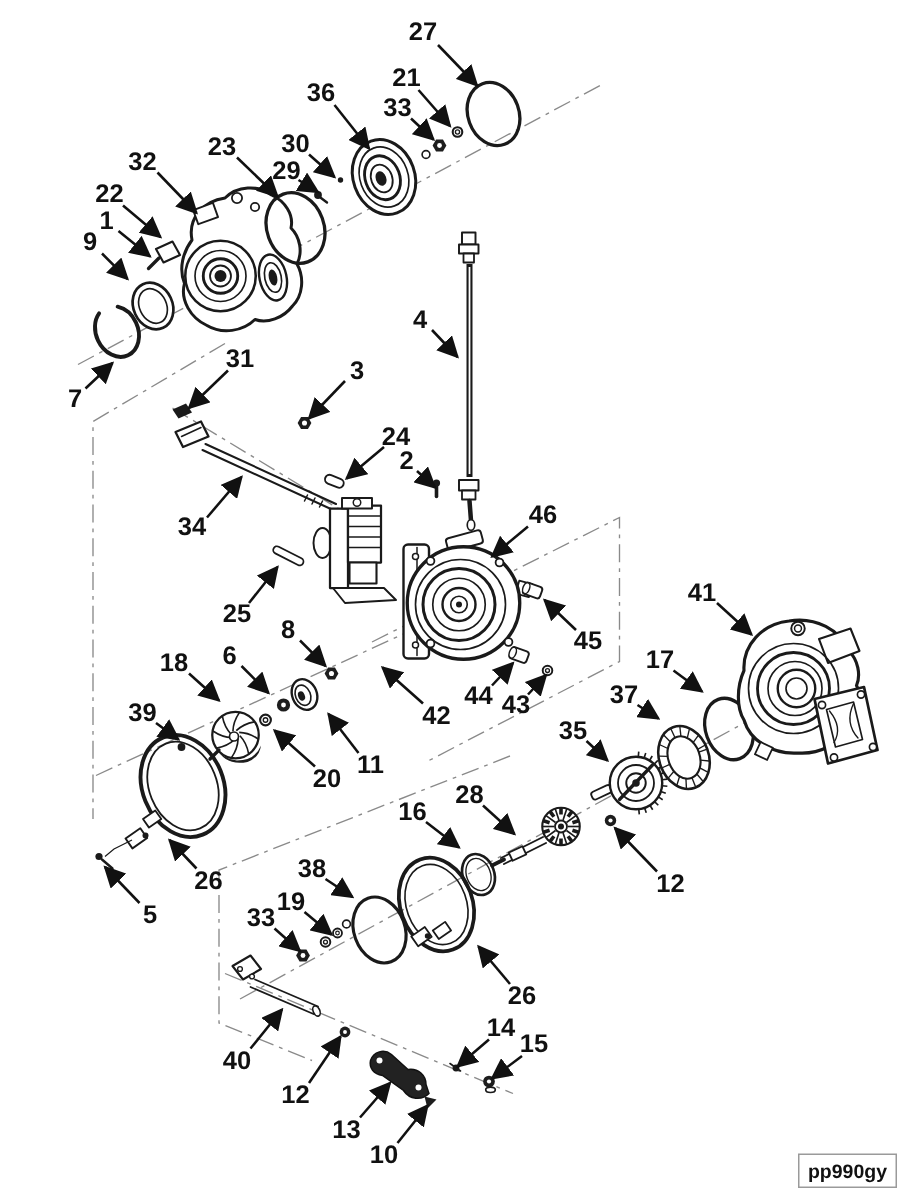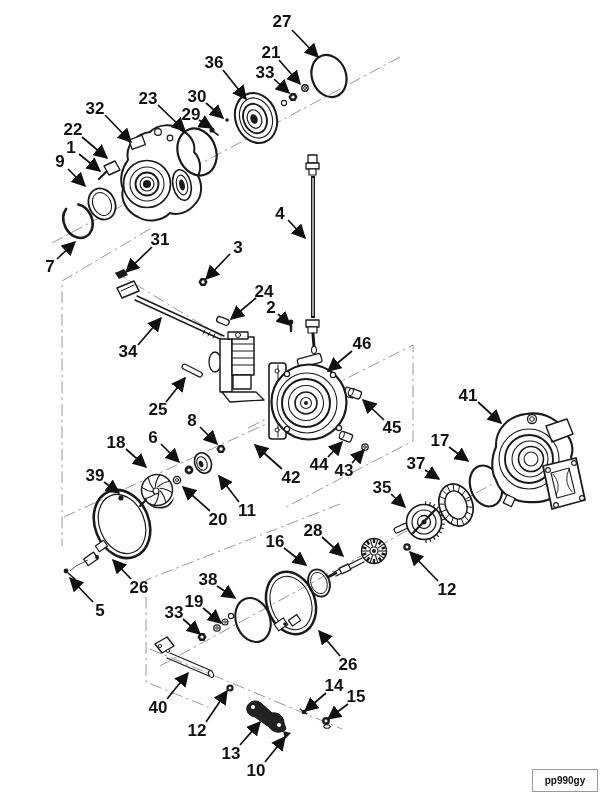--- a/index.html
+++ b/index.html
@@ -6,21 +6,21 @@
   .stage{position:relative;width:600px;height:800px;background:#fff;overflow:hidden;
          font-family:"Liberation Sans",sans-serif;}
   svg{position:absolute;left:0;top:0;}
   .guide{fill:none;stroke:#8a8a8a;stroke-width:0.9;stroke-dasharray:12 4 2.5 4;}
   .p{stroke:#1a1a1a;stroke-linejoin:round;stroke-linecap:round;}
   .lbl{font-family:"Liberation Sans",sans-serif;font-weight:bold;font-size:17px;
        fill:#111;text-anchor:middle;dominant-baseline:central;}
   .leader{stroke:#111;stroke-width:1.7;marker-end:url(#ah);}
   .codebox{position:absolute;left:532px;top:769px;width:64px;height:21px;
            border:1px solid #9a9a9a;background:#fff;display:flex;align-items:center;
-           justify-content:center;font-weight:bold;font-size:10px;color:#111;}
+           justify-content:center;font-weight:bold;font-size:13px;color:#111;}
 </style>
 </head>
 <body>
 
 <div class="stage">
 <svg id="fig" width="600" height="800" viewBox="0 0 600 800">
   <defs>
     <marker id="ah" viewBox="0 0 10 10" refX="9" refY="5" markerWidth="8.5" markerHeight="8.5" orient="auto-start-reverse">
       <path d="M0,0 L10,5 L0,10 z" fill="#111"></path>
     </marker>

